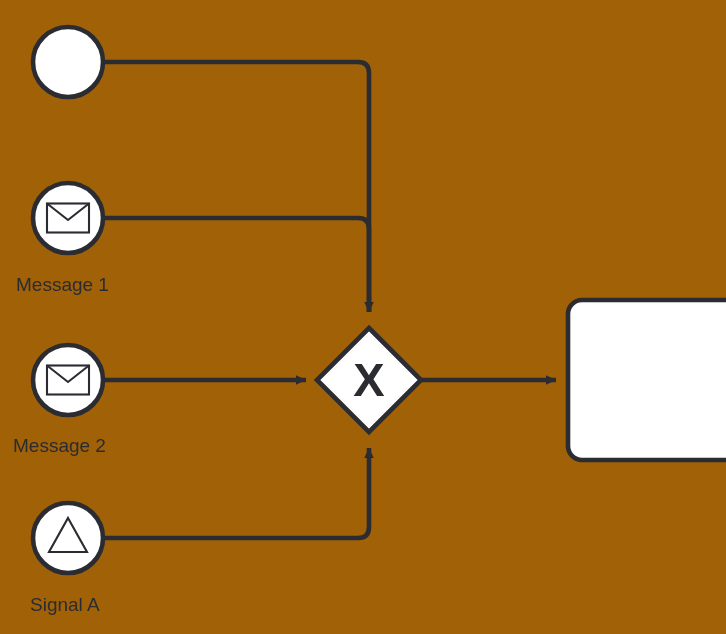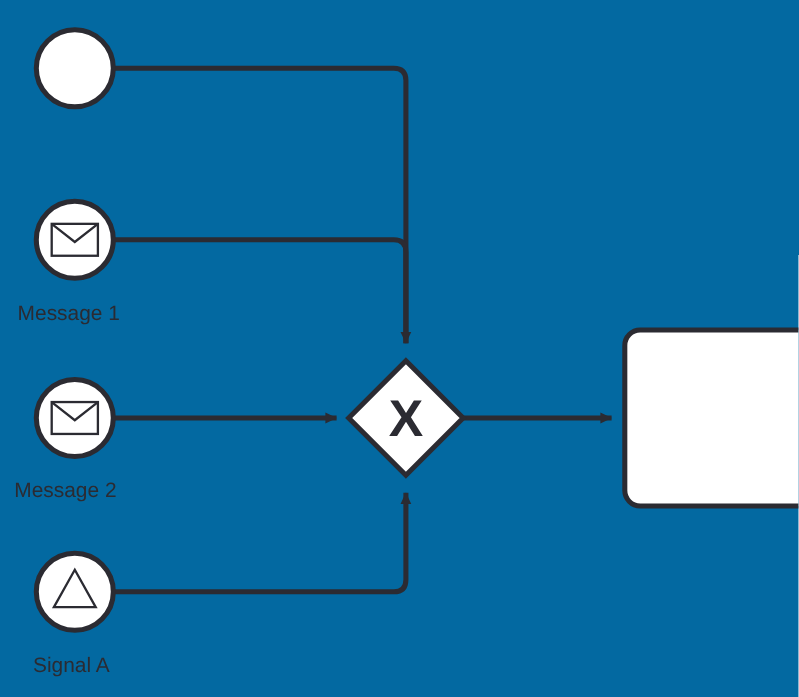--- a/index.html
+++ b/index.html
@@ -7,21 +7,21 @@
     padding: 0;
     background: #ffffff;
   }
   body {
     font-family: "Liberation Sans", sans-serif;
   }
   #canvas {
     position: relative;
     width: 726px;
     height: 634px;
-    background: #0369a1;
+    background: #a16207;
     overflow: hidden;
   }
   #diagram {
     position: absolute;
     top: 0;
     left: 0;
     width: 726px;
     height: 634px;
   }
   .evt-label {

